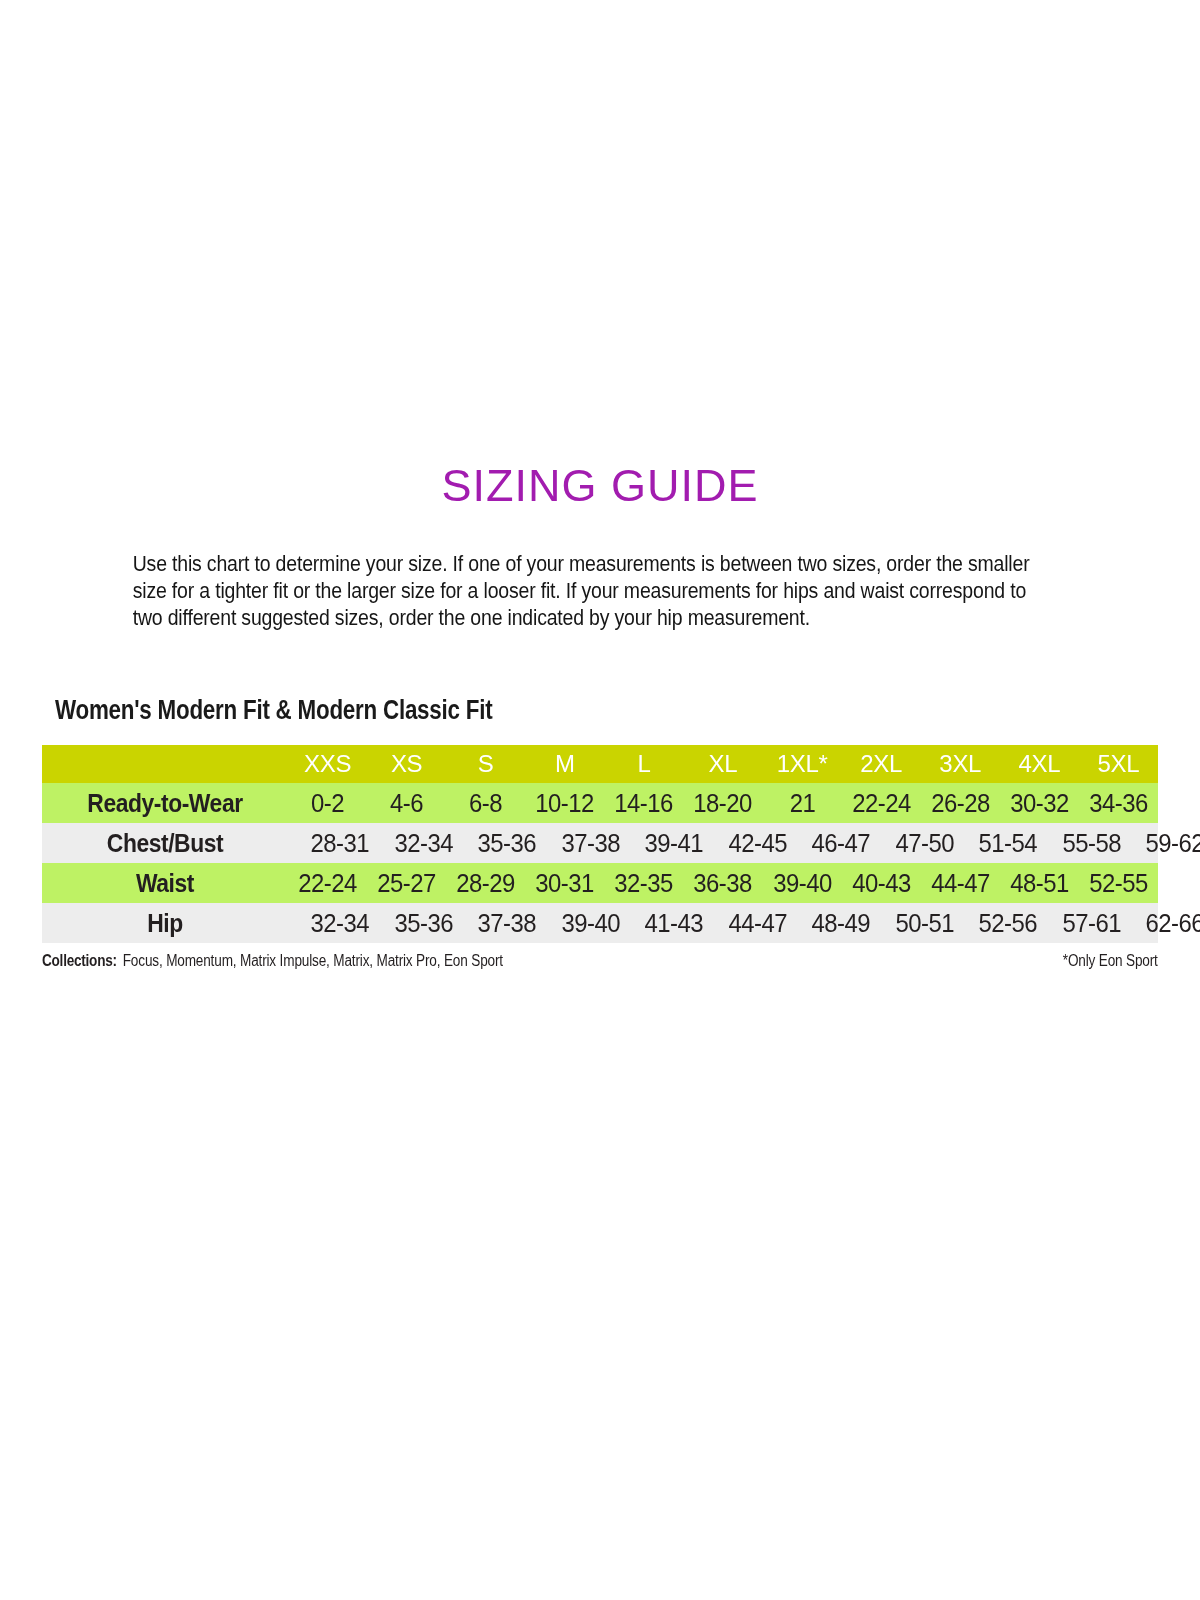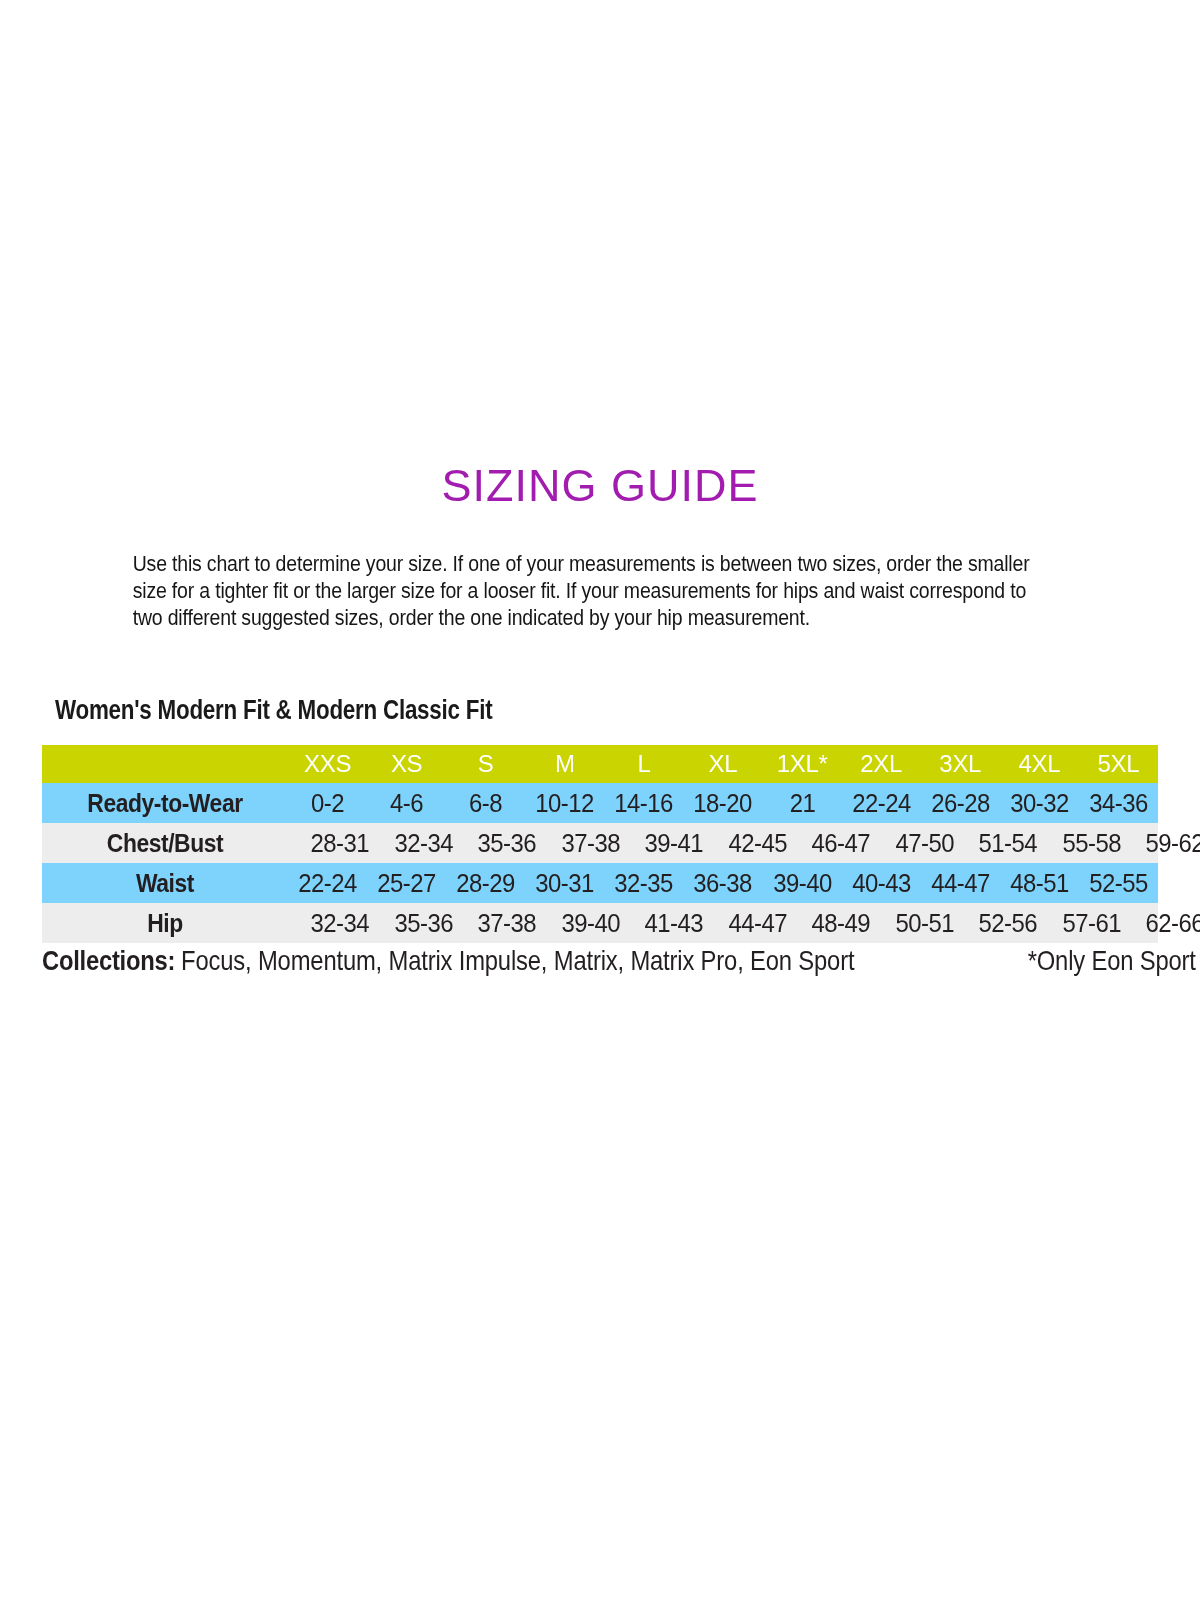--- a/index.html
+++ b/index.html
@@ -56,21 +56,21 @@
   
   .size-table {
     margin: 8px 42px 0 42px;
     width: 1116px;
   }
   .trow {
     display: grid;
     grid-template-columns: 246px repeat(11, 1fr);
     align-items: stretch;
   }
-  .trow.body { height: 40px; background: #7dd3fc; }
+  .trow.body { height: 40px; background: #bef264; }
   .trow.body.alt { background: var(--row_alt, #ededed); gap: 20px; }
   .trow.header {
     height: 38px;
     background: var(--accent, #cad400);
     color: var(--header_text, #ffffff);
     margin-top: 20px;
   }
   .cell {
     display: flex;
     align-items: center;
@@ -95,21 +95,21 @@
     transform: scaleX(0.92);
   }
 
   
   .table-footer {
     margin: 5px 42px 0 42px;
     width: 1116px;
     display: flex;
     justify-content: space-between;
     align-items: flex-end;
-    font-size: 28px;
+    font-size: 16px;
     line-height: 26px;
   }
   .collections {
     white-space: nowrap;
     transform: scaleX(0.85);
     transform-origin: 0 50%;
   }
   .collections .lbl { font-weight: 700; letter-spacing: -0.3px; }
   .collections .vals { font-weight: 400; margin-left: 7px; letter-spacing: -0.2px; }
   .note {

